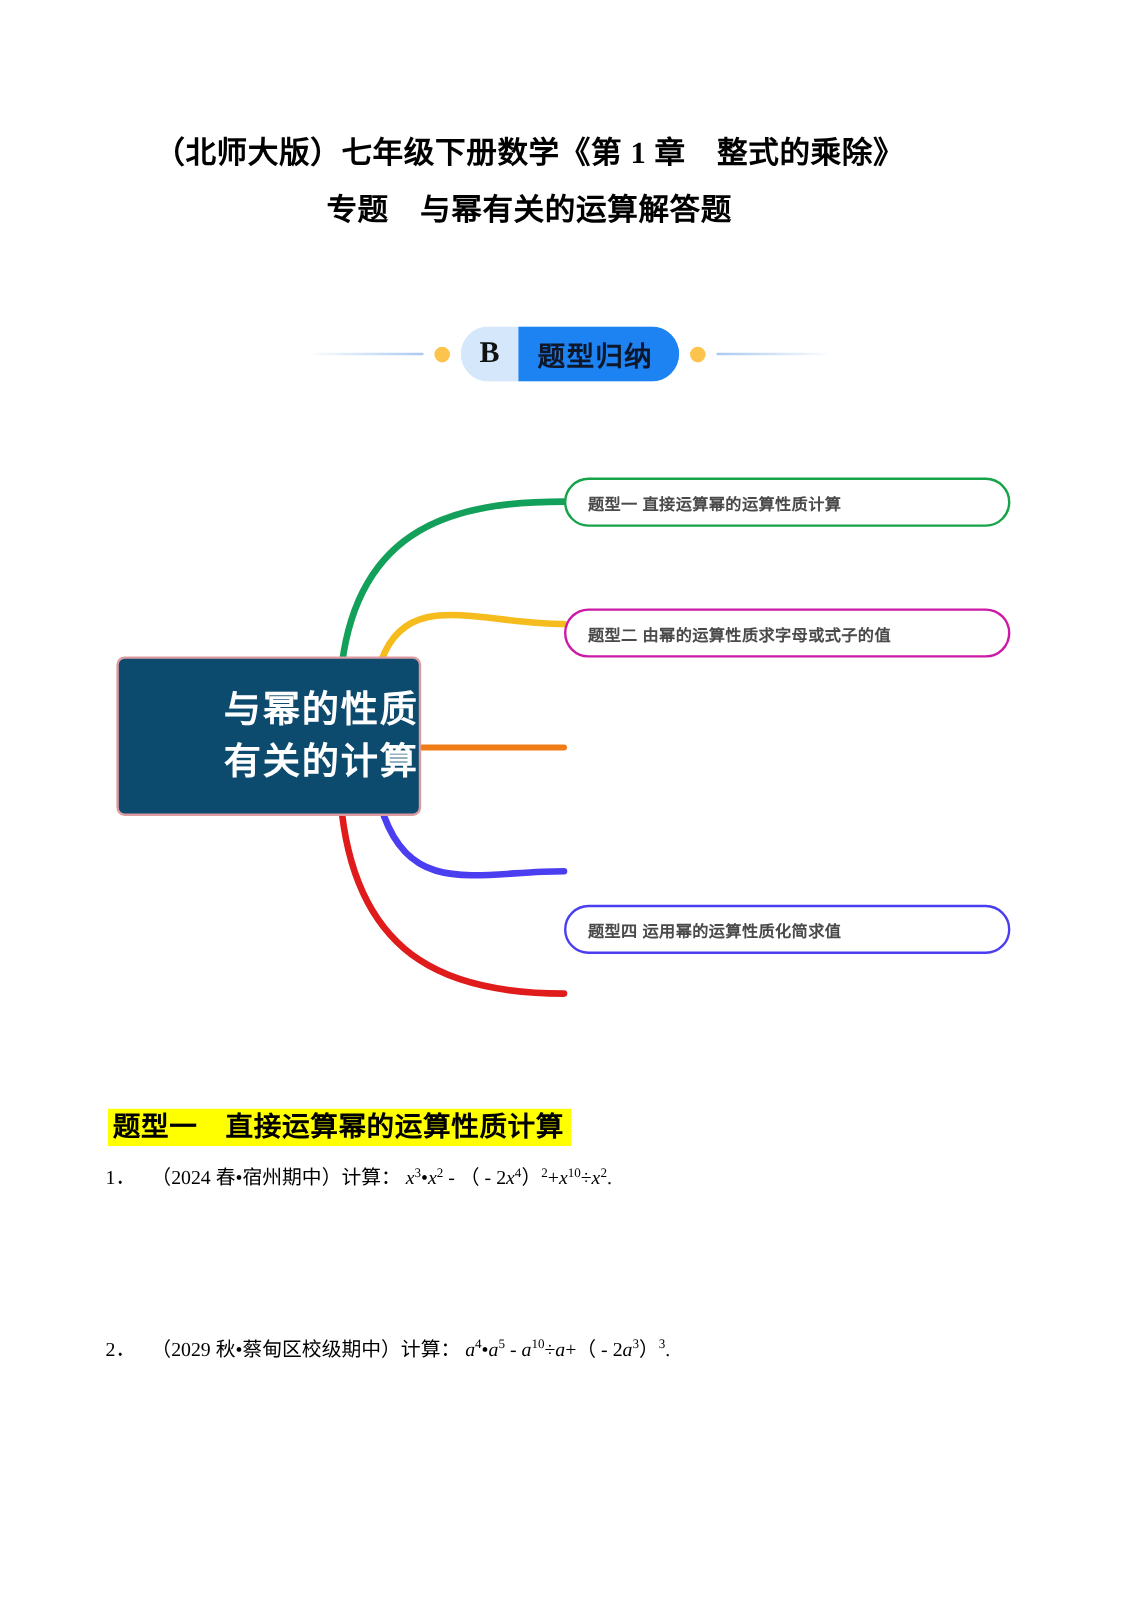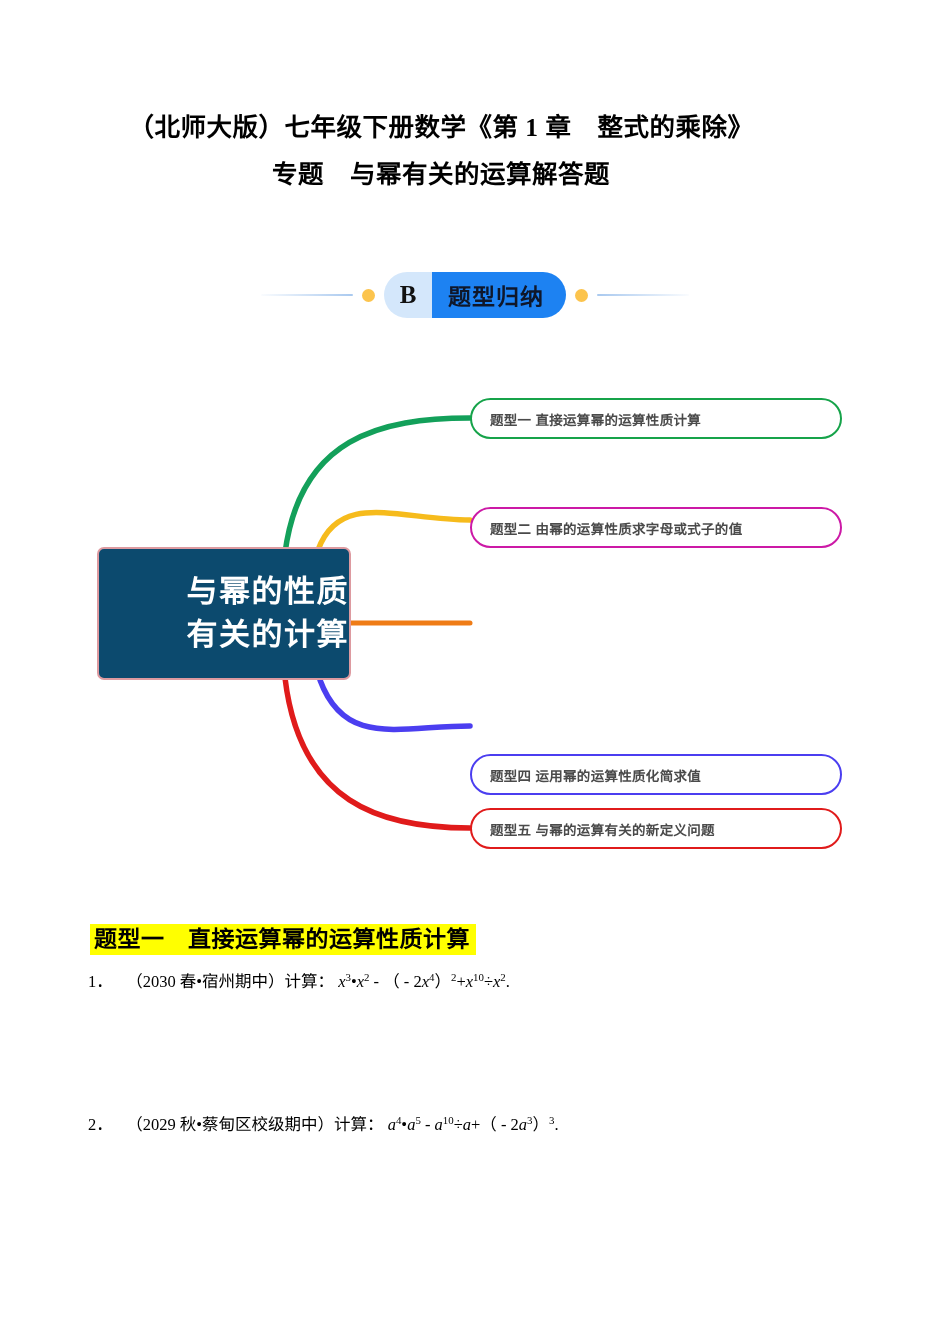--- a/index.html
+++ b/index.html
@@ -248,32 +248,29 @@
 
   <div class="branch-box" style="top:129px;border-color:#cc19a6;">
     <span class="branch-label">题型二  由幂的运算性质求字母或式子的值</span>
   </div>
 
 
   <div class="branch-box" style="top:328px;border-color:#4b3ef0;margin-top:48px;">
     <span class="branch-label">题型四  运用幂的运算性质化简求值</span>
   </div>
 
-  <div class="branch-box" style="top:430px;border-color:#e01b1b;">
-    <span class="branch-label">题型五  与幂的运算有关的新定义问题</span>
-  </div>
 </div>
 
 <div class="section-header">
   <span class="hl">题型一　直接运算幂的运算性质计算</span>
 </div>
 
 <div class="problem p1">
   <span class="num">1．</span>
-  <span>（2030 春•宿州期中）计算：</span>
+  <span>（2024 春•宿州期中）计算：</span>
   <span><span class="mathit">x</span><sup>3</sup>•<span class="mathit">x</span><sup>2</sup>
     - （ - 2<span class="mathit">x</span><sup>4</sup>）<sup>2</sup>+<span class="mathit">x</span><sup>10</sup>÷<span class="mathit">x</span><sup>2</sup>.</span>
 </div>
 
 <div class="problem p2">
   <span class="num">2．</span>
   <span>（2029 秋•蔡甸区校级期中）计算：</span>
   <span><span class="mathit">a</span><sup>4</sup>•<span class="mathit">a</span><sup>5</sup>
     - <span class="mathit">a</span><sup>10</sup>÷<span class="mathit">a</span>+（ - 2<span class="mathit">a</span><sup>3</sup>）<sup>3</sup>.</span>
 </div>

